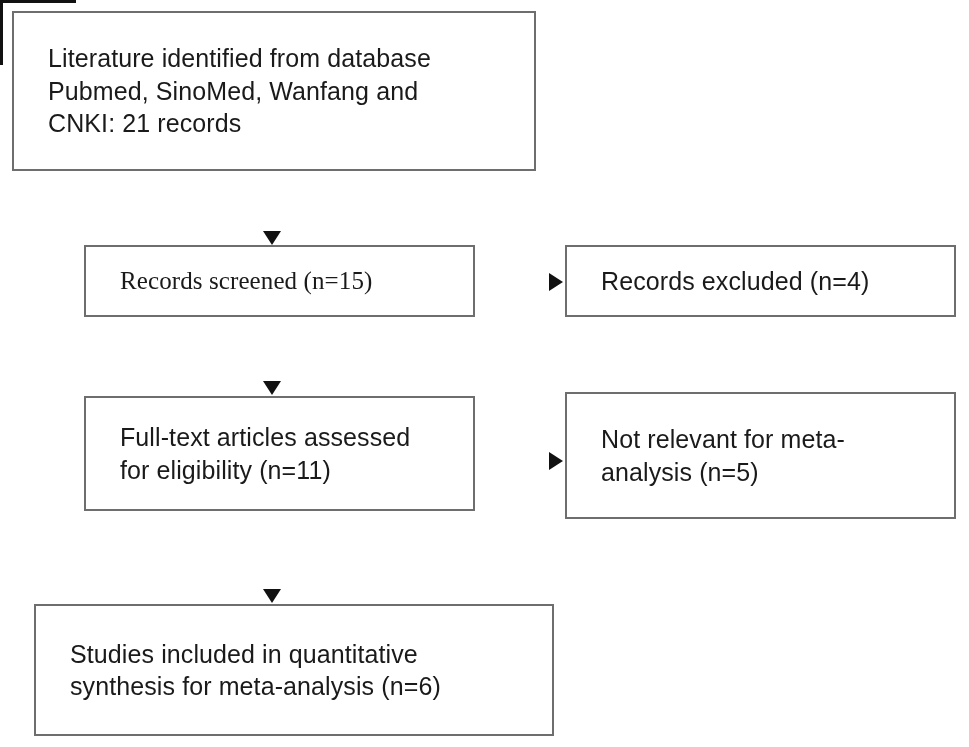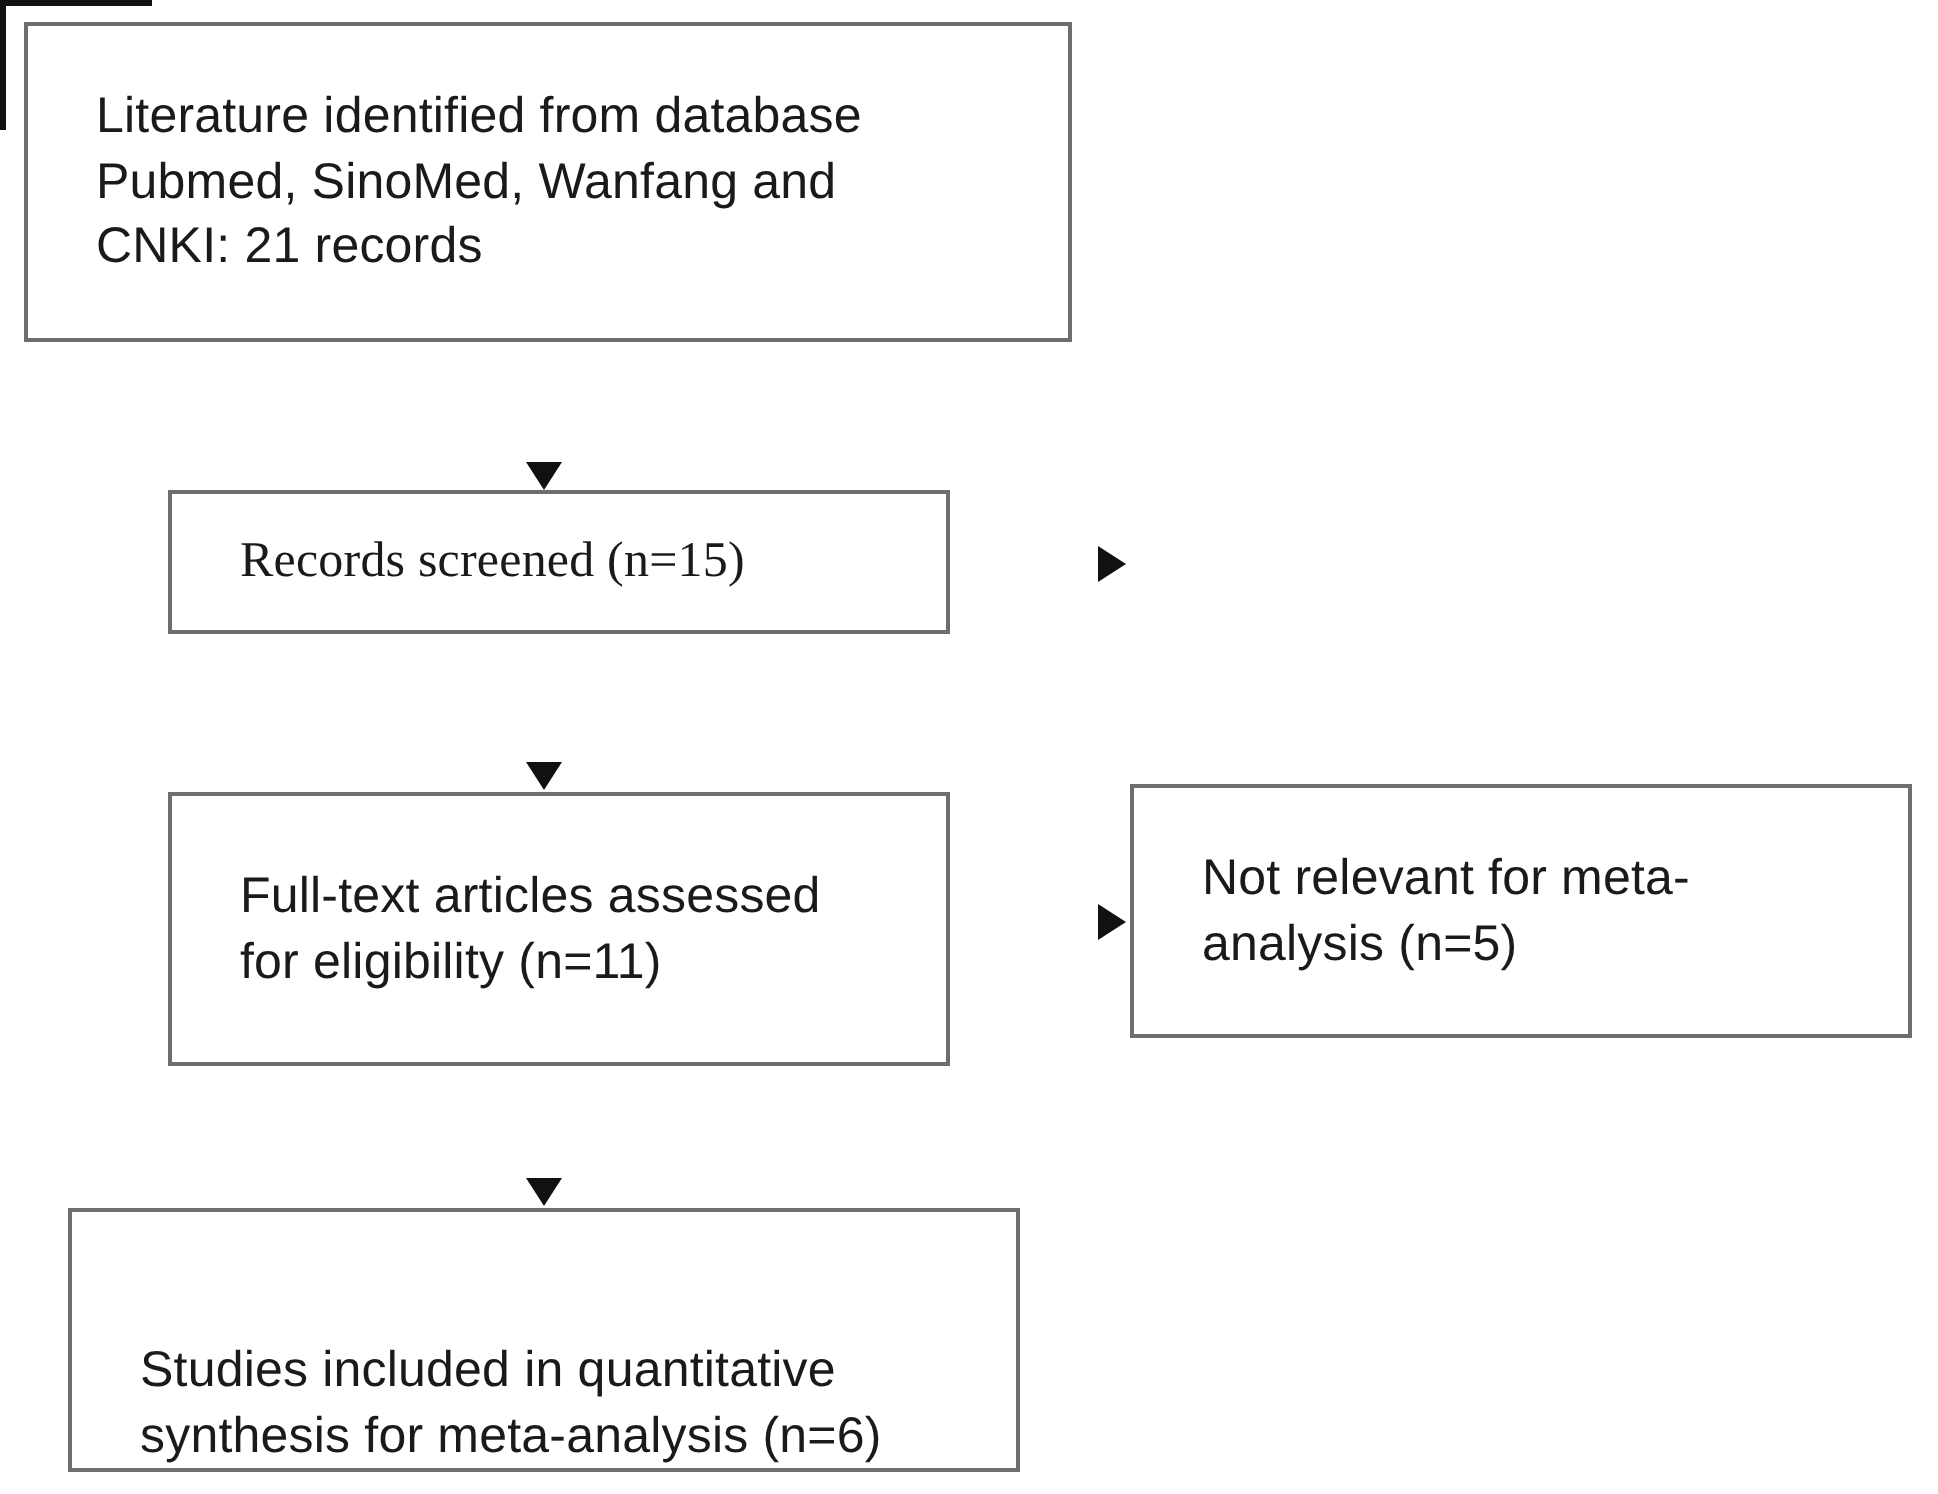--- a/index.html
+++ b/index.html
@@ -32,23 +32,23 @@
     letter-spacing: 0.1px;
     white-space: pre-line;
     padding: 0 18px;
     font-weight: 400;
     margin-left: 16px;
   }
   
   #node-identification { left: 12px;  top: 11px;  width: 524px; height: 160px; }
   #node-screened       { left: 84px;  top: 245px; width: 391px; height: 72px; font-family: Liberation Serif, serif;  }
   #node-excluded       { left: 565px; top: 245px; width: 391px; height: 72px;  }
-  #node-fulltext       { left: 84px;  top: 396px; width: 391px; height: 137px; }
+  #node-fulltext       { left: 84px;  top: 396px; width: 391px; height: 115px; }
   #node-notrelevant    { left: 565px; top: 392px; width: 391px; height: 127px; }
-  #node-included       { left: 34px;  top: 604px; width: 476px; height: 132px; align-items: flex-end; }
+  #node-included       { left: 34px;  top: 604px; width: 520px; height: 132px; }
 
   
   .connector { position: absolute; }
   .v-line {
     background: #111111;
     width: 3px;
   }
   .h-line {
     background: #111111;
     height: 3px;
@@ -91,20 +91,23 @@
   <div class="node" id="node-identification">
     <span class="node-text">Literature identified from database
 Pubmed, SinoMed, Wanfang and
 CNKI: 21 records</span>
   </div>
 
   <div class="node" id="node-screened">
     <span class="node-text">Records screened (n=15)</span>
   </div>
 
+  <div class="node" id="node-excluded">
+    <span class="node-text">Records excluded (n=4)</span>
+  </div>
 
   <div class="node" id="node-fulltext">
     <span class="node-text">Full-text articles assessed
 for eligibility (n=11)</span>
   </div>
 
   <div class="node" id="node-notrelevant">
     <span class="node-text">Not relevant for meta-
 analysis (n=5)</span>
   </div>

